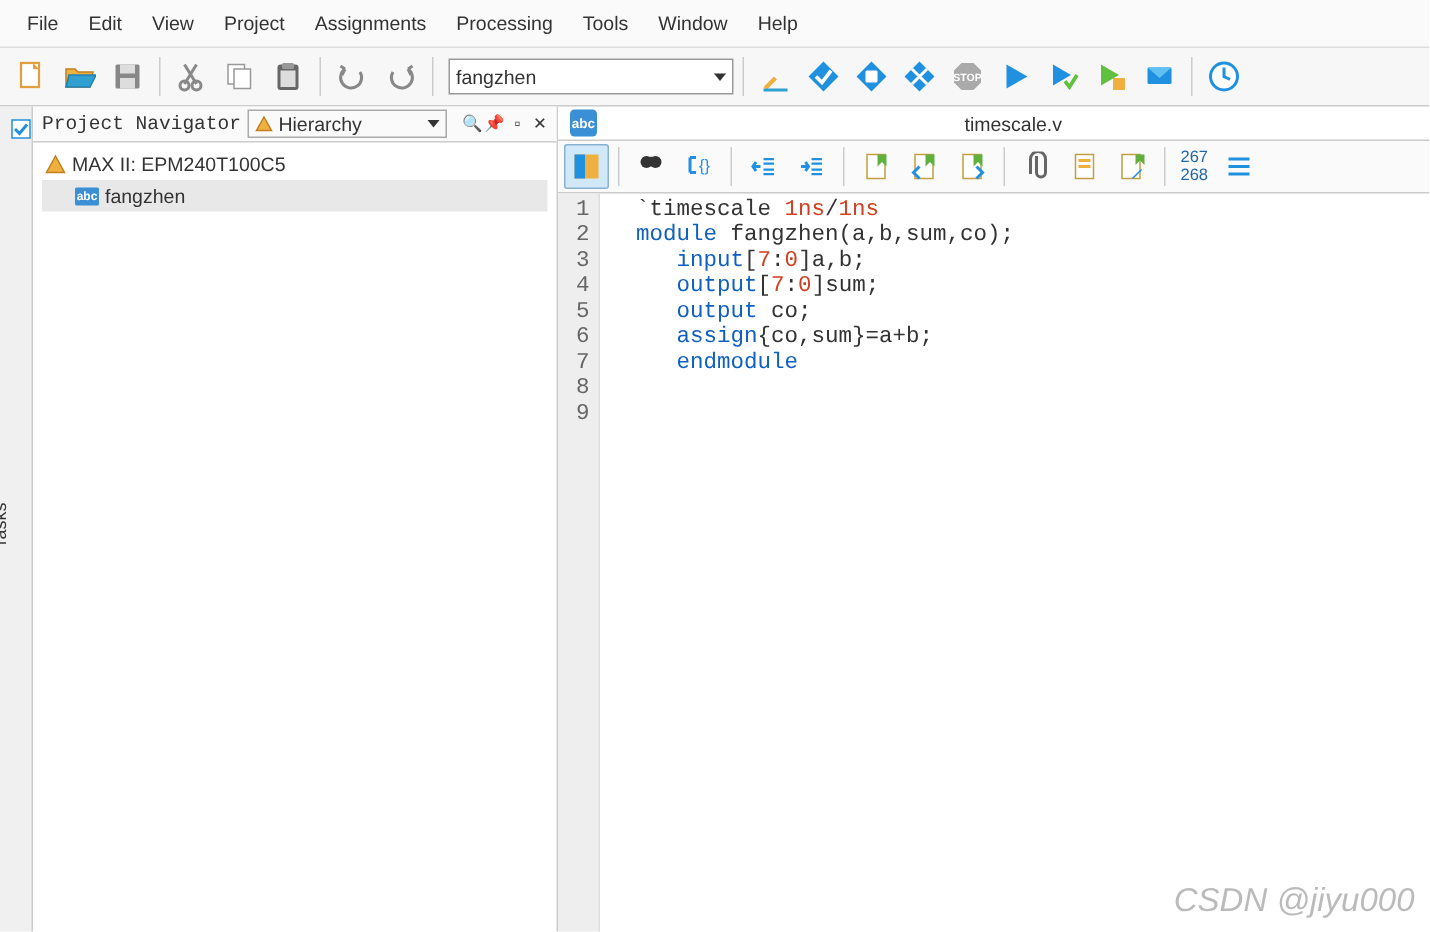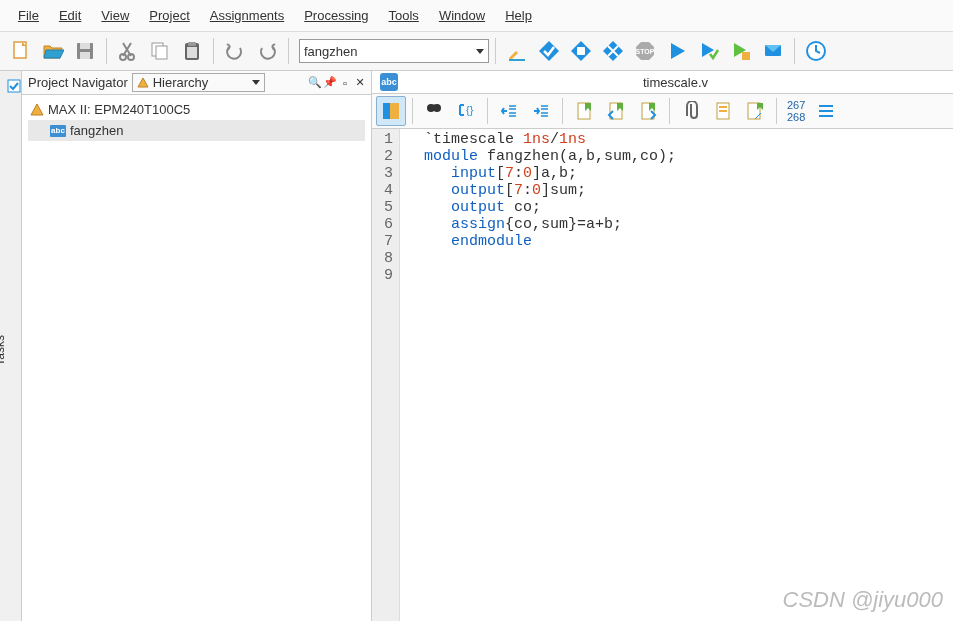--- a/index.html
+++ b/index.html
@@ -1,29 +1,29 @@
 <!DOCTYPE html>
 <html><head>
 <meta charset="utf-8">
 <style>
 * { box-sizing: border-box; margin: 0; padding: 0; }
 body { font-family: "Segoe UI", Tahoma, sans-serif; font-size: 13px; color: #333; background: #fff; width: 953px; height: 621px; overflow: hidden; position: relative; }
 .menubar { display: flex; padding: 4px 8px; border-bottom: 1px solid #ddd; background: #fafafa; }
-.menubar div { padding: 4px 10px; cursor: default; text-decoration: underline; }
+.menubar div { padding: 4px 10px; cursor: default; }
 .toolbar-row { display: flex; align-items: center; padding: 4px 6px; gap: 2px; border-bottom: 1px solid #ccc; background: #f7f7f7; }
 .tool-icon { width: 30px; height: 30px; display: flex; align-items: center; justify-content: center; border: 1px solid transparent; border-radius: 2px; }
 .sep { width: 1px; height: 26px; background: #ccc; margin: 0 4px; }
 .combo { display: flex; align-items: center; border: 1px solid #999; background: #fff; height: 24px; width: 190px; padding: 0 4px; font-size: 13px; justify-content: space-between; margin-left: 4px; }
 .combo .tri { border-left: 4px solid transparent; border-right: 4px solid transparent; border-top: 5px solid #333; }
 .main { display: flex; height: calc(100% - 70px); }
 .tasks-tab { width: 22px; background: #f0f0f0; border-right: 1px solid #ccc; writing-mode: vertical-rl; text-align: center; padding-top: 8px; font-size: 12px; }
 .tasks-tab span { transform: rotate(180deg); display: inline-block; }
 .left-pane { width: 350px; border-right: 1px solid #ccc; display: flex; flex-direction: column; }
 .pn-header { display: flex; align-items: center; border-bottom: 1px solid #ccc; padding: 2px 4px; font-size: 13px; background: #fafafa; }
-.pn-header .title { padding: 2px 2px; }
+.pn-header .title { padding: 2px 2px; font-family: Liberation Mono, monospace; }
 .pn-header .hcombo { border: 1px solid #aaa; display: flex; align-items: center; padding: 1px 4px; margin-left: 2px; gap: 4px; }
 .pn-header .tri { border-left: 4px solid transparent; border-right: 4px solid transparent; border-top: 5px solid #333; margin-left: 40px; }
 .pn-header .btns { margin-left: auto; display: flex; gap: 1px; align-items: center; }
 .pn-header .btns span { width: 14px; height: 14px; display: inline-flex; align-items: center; justify-content: center; font-size: 11px; border: 1px solid transparent; }
 .entity-header { text-align: center; padding: 6px 0; border-bottom: 1px solid #ddd; font-size: 13px; }
 .tree { padding: 4px 6px; font-size: 13px; }
 .tree-row { display: flex; align-items: center; padding: 3px 2px; gap: 4px; }
 .tree-row.sel { background: #e8e8e8; }
 .abc-icon { width: 16px; height: 12px; background: #3b8fd4; color: #fff; font-size: 8px; font-weight: bold; display: flex; align-items: center; justify-content: center; border-radius: 1px; }
 .right-pane { flex: 1; display: flex; flex-direction: column; }

